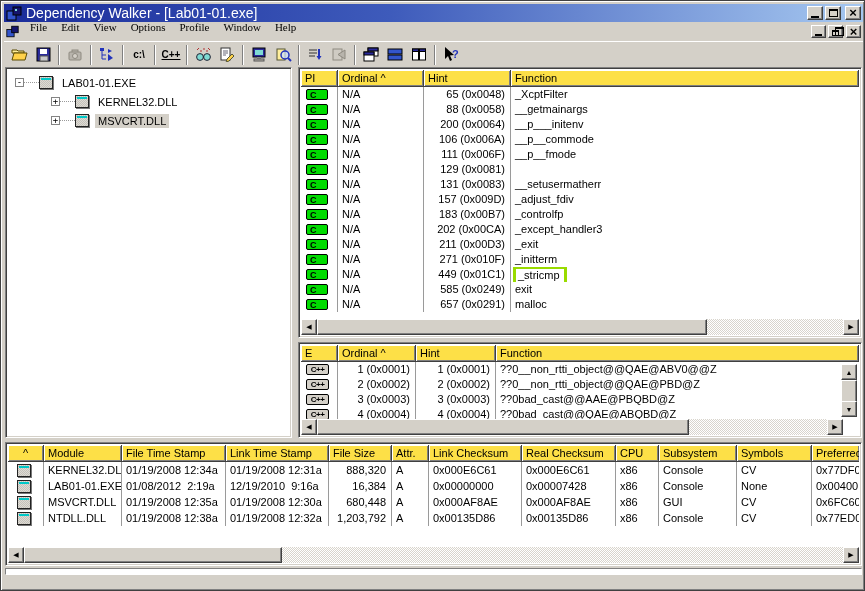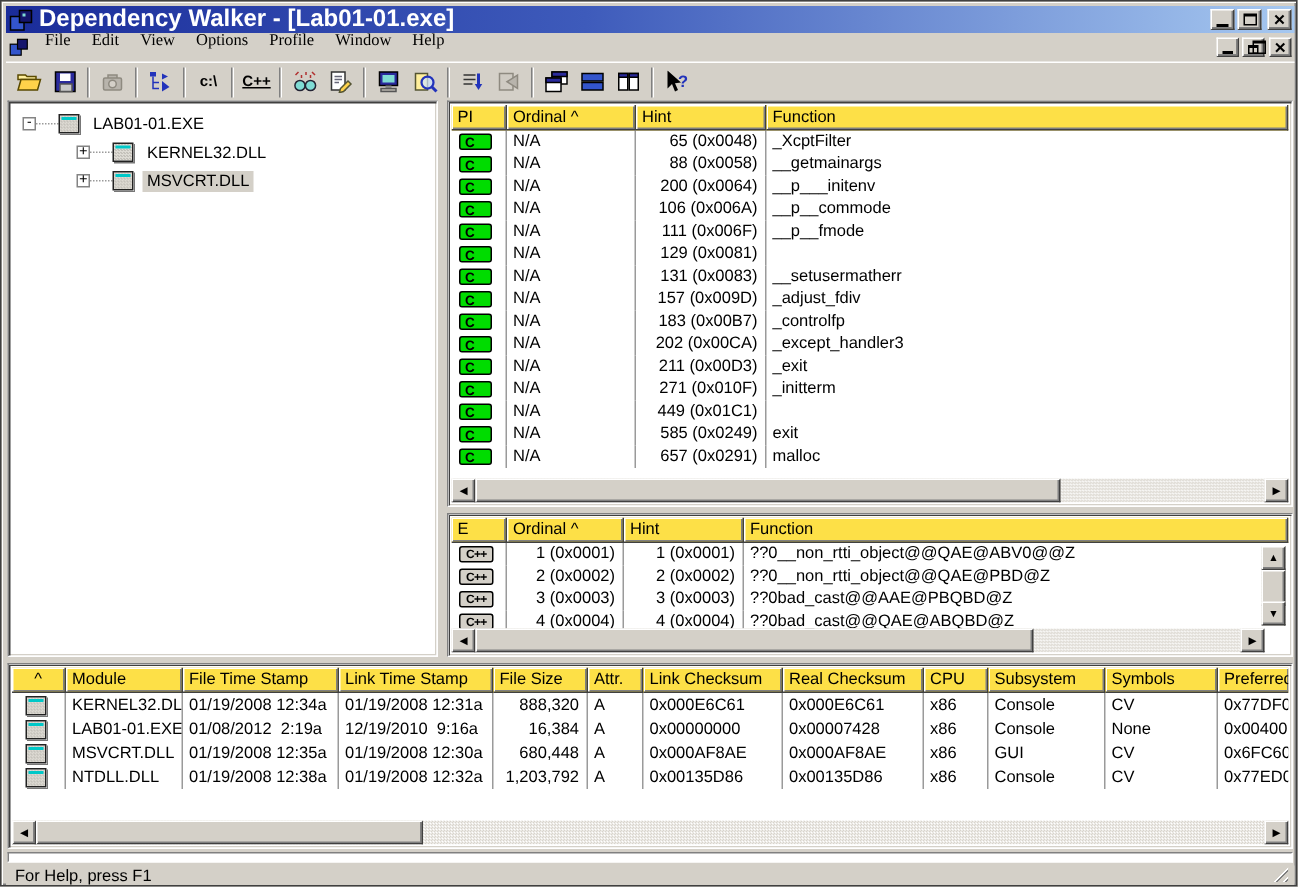--- a/index.html
+++ b/index.html
@@ -6,21 +6,21 @@
   html,body { background:#808080; }
   body { font-family: "Liberation Sans", "DejaVu Sans", sans-serif; font-size: 11px; color:#000; }
 
   .window { position:relative; width:865px; height:591px; background:#D4D0C8;
             border:1px solid #404040; box-shadow: inset 1px 1px 0 #fff, inset -1px -1px 0 #808080; overflow:hidden; }
 
   
   .titlebar { position:absolute; left:3px; top:3px; width:859px; height:18px;
               background: linear-gradient(90deg,#1A2C9A 0%, #3E5BBB 45%, #A6C8F0 100%);
               display:flex; align-items:center; padding:0 2px; }
-  .titlebar .title { color:#fff; font-weight:bold; font-size:16px; margin-left:4px; flex:1;
+  .titlebar .title { color:#fff; font-weight:normal; font-size:14px; margin-left:4px; flex:1;
                      white-space:nowrap; overflow:hidden; }
   .cap-btn { width:16px; height:14px; background:#D4D0C8; border:1px solid; border-color:#fff #404040 #404040 #fff;
              box-shadow: inset -1px -1px 0 #808080; display:flex; align-items:center; justify-content:center;
              margin-left:2px; position:relative; cursor:default; }
   .glyph-min { width:8px; height:2px; background:#000; margin-top:7px; }
   .glyph-max { width:9px; height:8px; border:1px solid #000; border-top:2px solid #000; }
   .glyph-close::before { content:"×"; font-weight:bold; font-size:13px; line-height:10px; }
   .glyph-restore { width:7px; height:6px; border:1px solid #000; border-top:2px solid #000; position:relative; margin-top:2px; }
   .glyph-restore::before { content:""; position:absolute; left:2px; top:-5px; width:7px; height:6px;
              border:1px solid #000; border-top:2px solid #000; background:transparent; }
@@ -385,20 +385,21 @@
           <div class="lrow import-grid">
             <div class="cell icon-cell"><span class="c-icon">C</span></div>
             <div class="cell">N/A</div>
             <div class="cell num">271 (0x010F)</div>
             <div class="cell" style="border-right:none;"><span>_initterm</span></div>
           </div>
           <div class="lrow import-grid">
             <div class="cell icon-cell"><span class="c-icon">C</span></div>
             <div class="cell">N/A</div>
             <div class="cell num">449 (0x01C1)</div>
+            <div class="cell" style="border-right:none;"><span class="hl">_stricmp</span></div>
           </div>
           <div class="lrow import-grid">
             <div class="cell icon-cell"><span class="c-icon">C</span></div>
             <div class="cell">N/A</div>
             <div class="cell num">585 (0x0249)</div>
             <div class="cell" style="border-right:none;"><span>exit</span></div>
           </div>
           <div class="lrow import-grid">
             <div class="cell icon-cell"><span class="c-icon">C</span></div>
             <div class="cell">N/A</div>
@@ -543,18 +544,14 @@
         <span class="sb-btn">◀</span>
         <span class="sb-thumb" style="width:258px;"></span>
         <span style="flex:1;"></span>
         <span class="sb-btn">▶</span>
       </div>
     </div>
   </div>
 
   <div class="log-strip"></div>
 
-  <div class="statusbar">
-    <span>For Help, press F1</span>
-    <span class="grip"></span>
-  </div>
 
 </div>
 
 </body></html>

